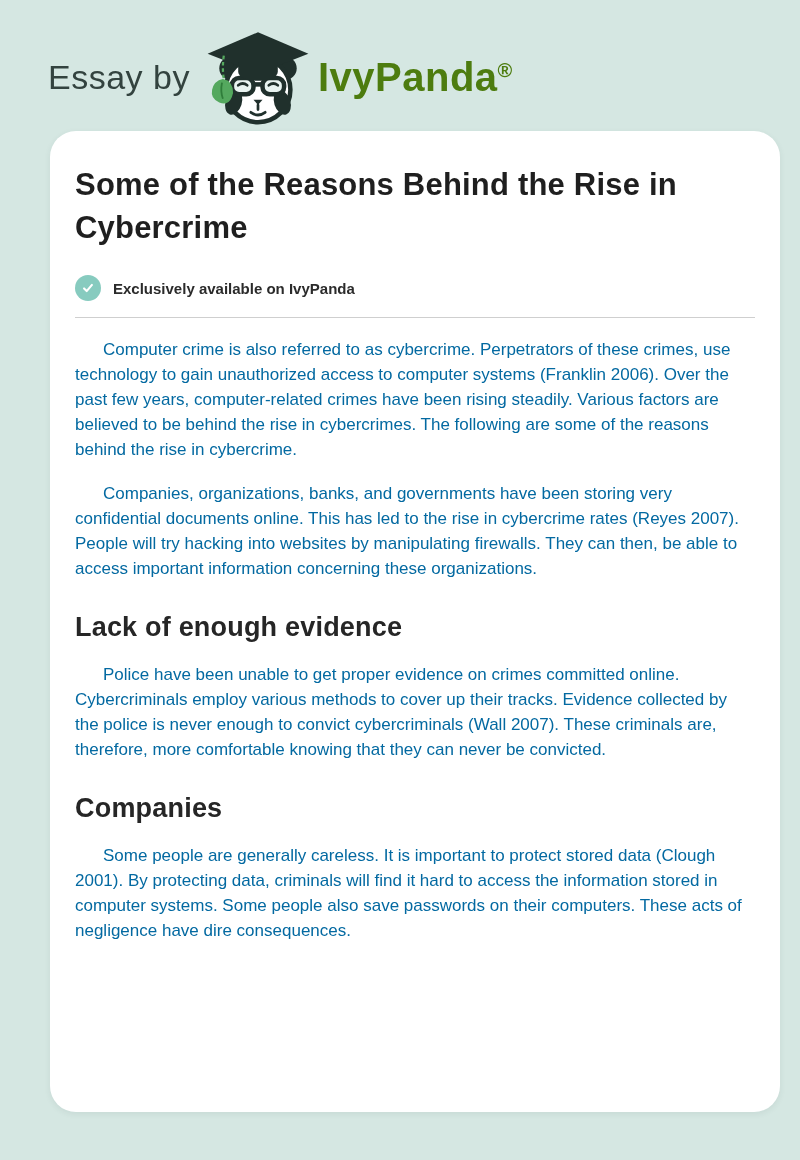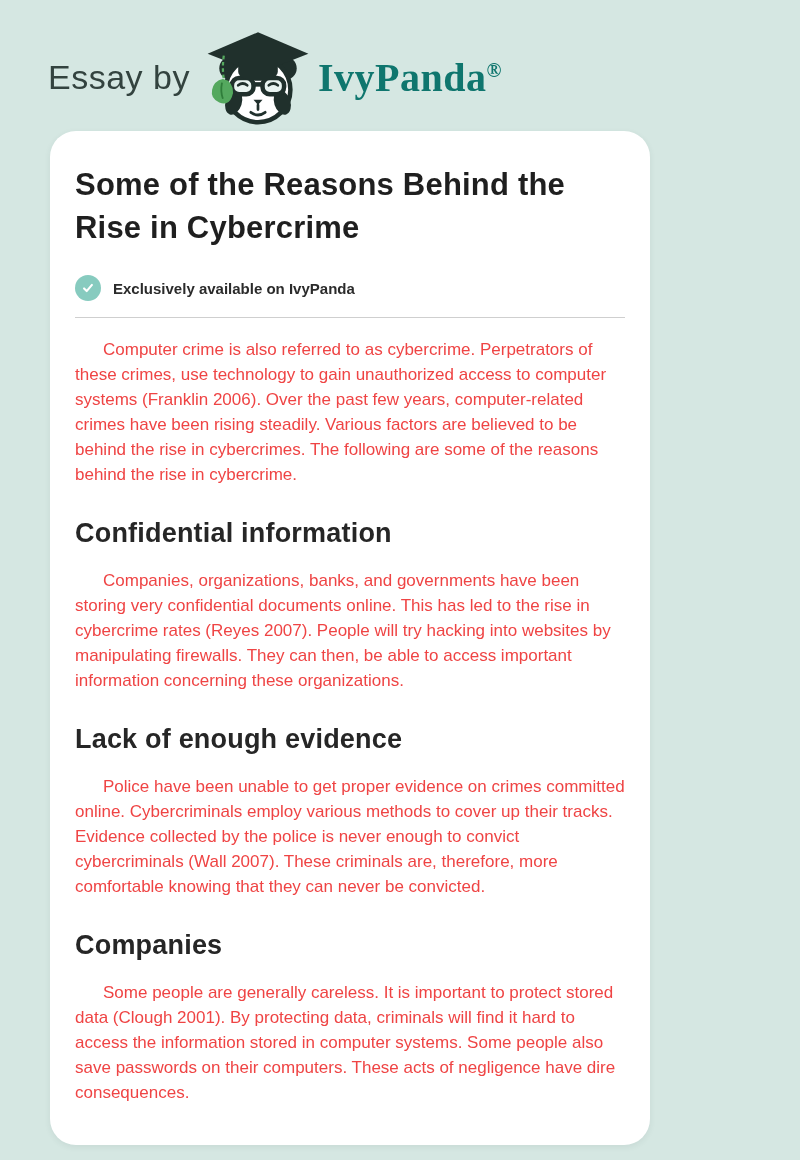--- a/index.html
+++ b/index.html
@@ -25,38 +25,38 @@
     color: #33433f;
     letter-spacing: 0.5px;
   }
   .logo {
     width: 108px;
     height: 100px;
     margin: 4px 6px 0 14px;
     flex: 0 0 auto;
   }
   .brand {
-    font-family: Liberation Serif, serif;
+    font-family: Liberation Sans, sans-serif;
     font-weight: 700;
     font-size: 40px;
-    color: #0f766e;
+    color: #4d7c0f;
     letter-spacing: 0.5px;
     text-align: right;
   }
   .brand .reg {
     font-size: 20px;
     vertical-align: 14px;
     font-weight: 700;
   }
   
   .card {
     position: absolute;
     left: 50px;
     top: 131px;
-    width: 600px;
+    width: 730px;
     min-height: 981px;
     background: #ffffff;
     border-radius: 26px;
     box-shadow: 0 2px 6px rgba(40, 70, 60, 0.08);
     padding: 32px 25px 40px 25px;
   }
   .article-title {
     font-size: 31px;
     line-height: 43px;
     font-weight: 700;
@@ -87,21 +87,21 @@
     color: #2b2b2b;
   }
   .divider {
     border: none;
     border-top: 1px solid #cfcfcf;
     margin: 0 0 2px 0;
   }
   .body-text {
     font-size: 17px;
     line-height: 25px;
-    color: #ef4444;
+    color: #0369a1;
     text-indent: 28px;
     margin-top: 19px;
   }
   .section-heading {
     font-size: 27px;
     font-weight: 700;
     color: #262626;
     letter-spacing: 0.2px;
     margin-top: 31px;
   }
@@ -155,21 +155,20 @@
       </svg>
     </span>
     <span class="badge-label">Exclusively available on IvyPanda</span>
   </div>
 
   <hr class="divider">
 
   <p class="body-text">Computer crime is also referred to as cybercrime. Perpetrators of these crimes, use technology to gain unauthorized access to computer systems (Franklin 2006). Over the past few years, computer-related crimes have been rising steadily. Various factors are believed to be behind the rise in cybercrimes. The following are some of the reasons behind the rise in cybercrime.</p>
 
   <section>
-    <h2 class="section-heading">Confidential information</h2>
     <p class="body-text">Companies, organizations, banks, and governments have been storing very confidential documents online. This has led to the rise in cybercrime rates (Reyes 2007). People will try hacking into websites by manipulating firewalls. They can then, be able to access important information concerning these organizations.</p>
   </section>
 
   <section>
     <h2 class="section-heading">Lack of enough evidence</h2>
     <p class="body-text">Police have been unable to get proper evidence on crimes committed online. Cybercriminals employ various methods to cover up their tracks. Evidence collected by the police is never enough to convict cybercriminals (Wall 2007). These criminals are, therefore, more comfortable knowing that they can never be convicted.</p>
   </section>
 
   <section>
     <h2 class="section-heading">Companies</h2>

